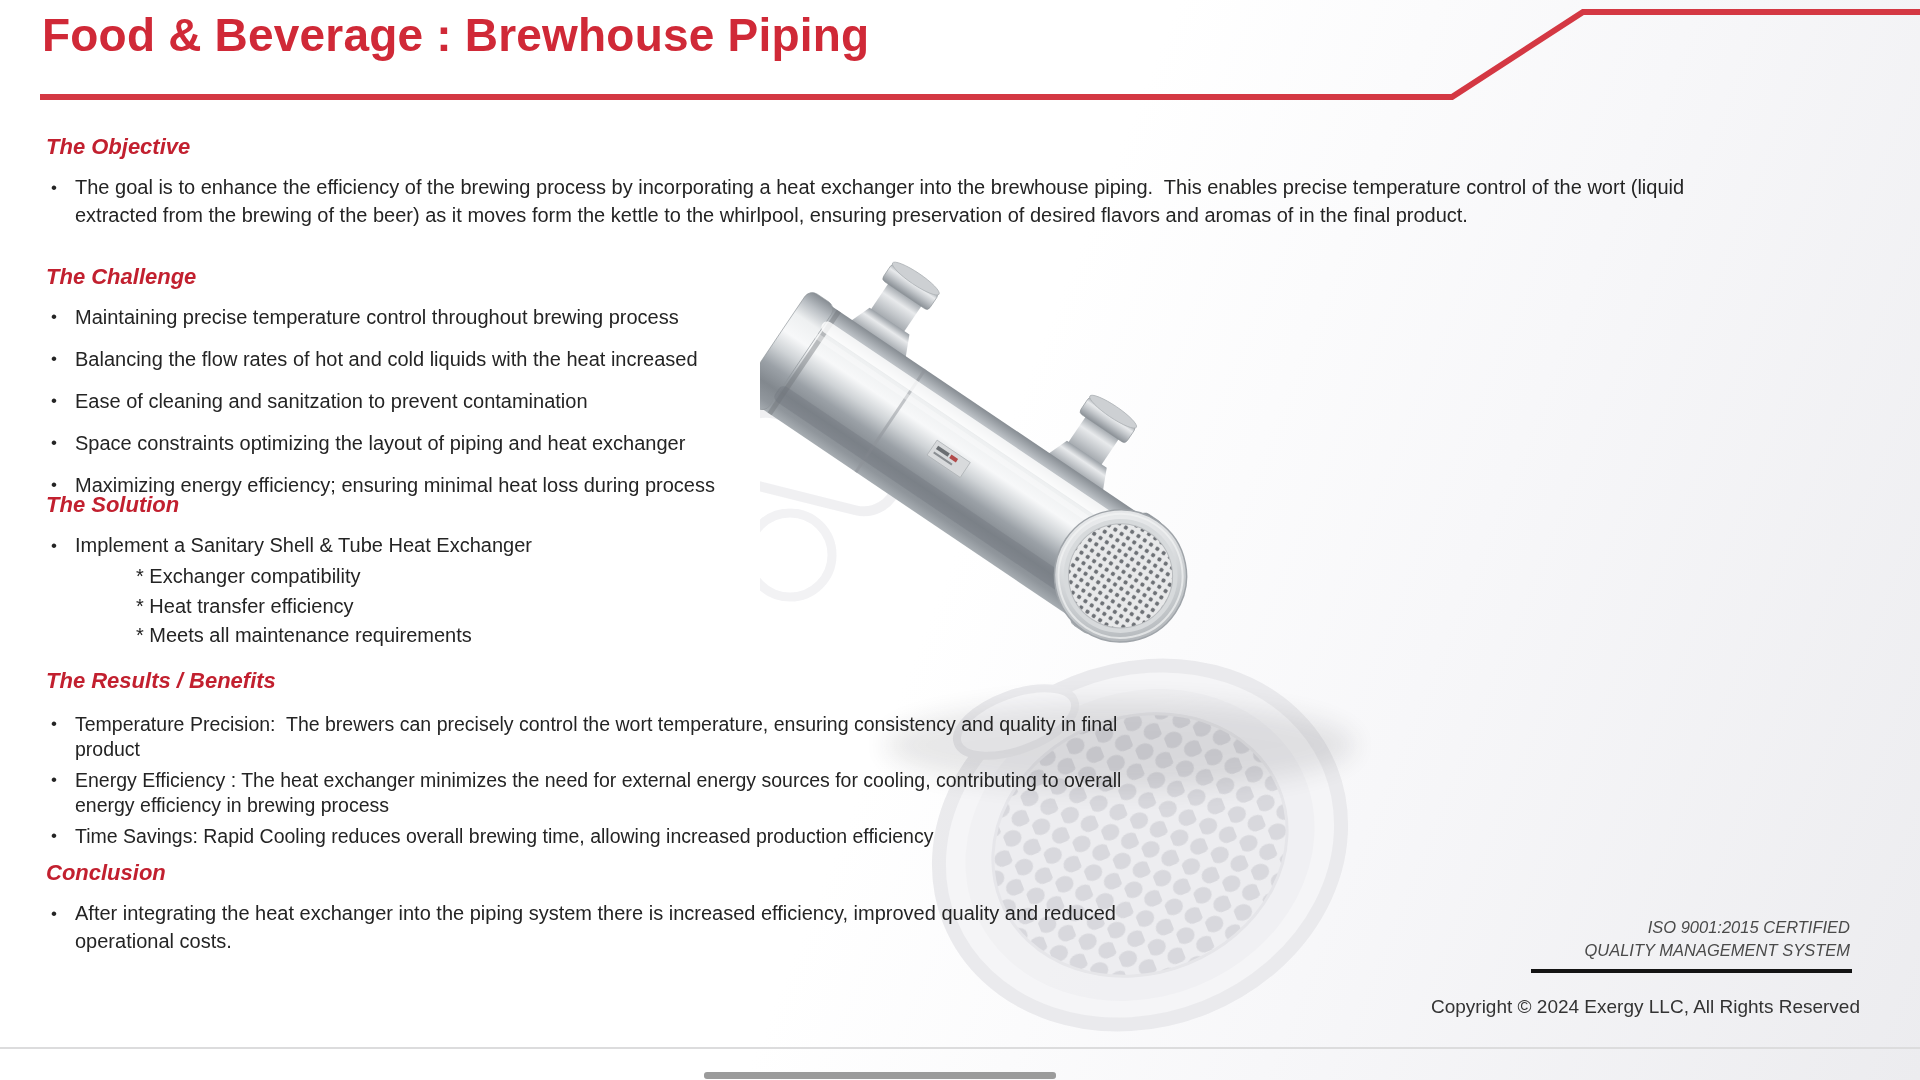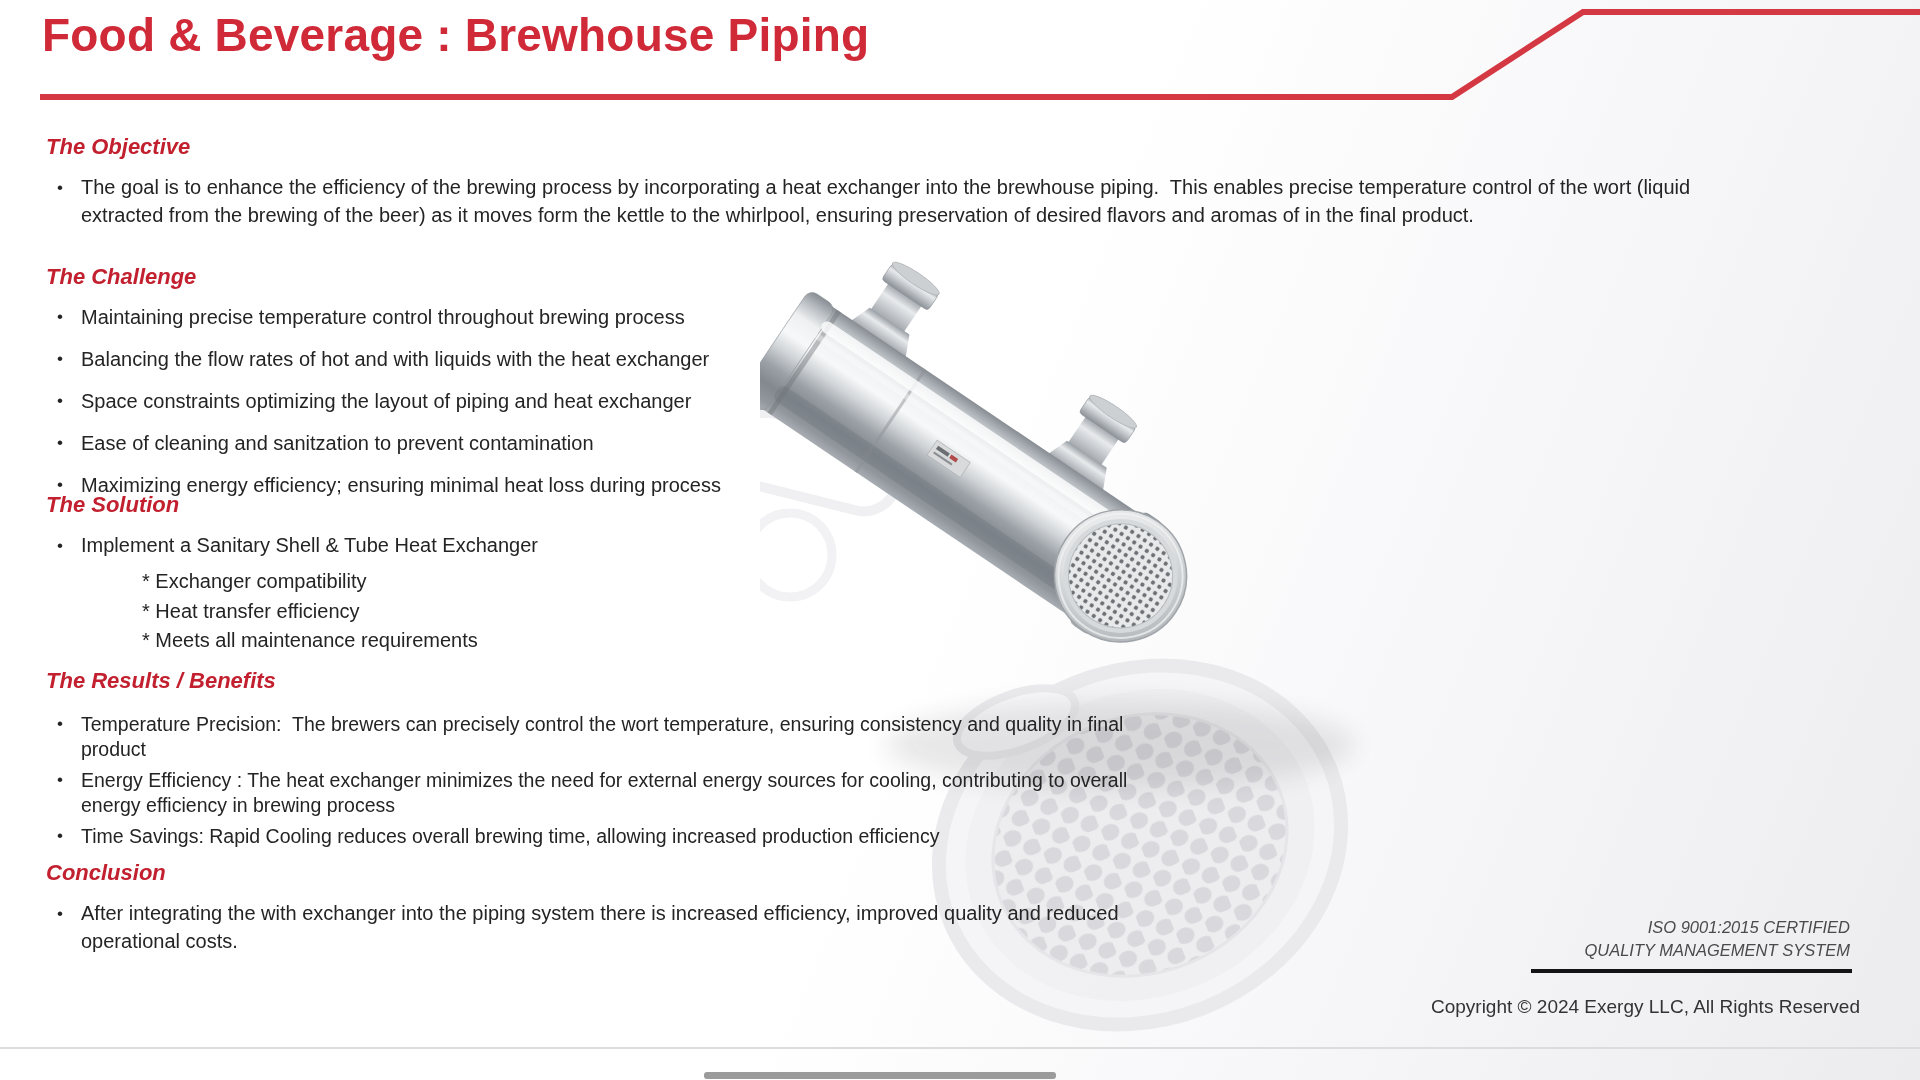--- a/index.html
+++ b/index.html
@@ -14,21 +14,21 @@
   }
   
   .title{
     position:absolute;left:42px;top:8px;
     font-size:46px;font-weight:bold;color:#d02937;letter-spacing:.2px;
   }
   .topline{position:absolute;left:0;top:0;width:1920px;height:140px;pointer-events:none;}
   
   .section{position:absolute;color:#242424;}
   .heading{font-size:22px;font-weight:bold;font-style:italic;color:#c2202f;margin:0 0 14px 0;}
-  ul{margin:8px;padding:0;list-style:none;}
+  ul{margin:2px;padding:0;list-style:none;}
   li.b{position:relative;padding-left:27px;white-space:pre-wrap;font-size:20px;}
   li.b::before{content:"\2022";position:absolute;left:3px;top:0;font-size:17px;color:#242424;}
   #sec-objective{left:46px;top:134px;width:1700px;}
   #sec-objective li.b{line-height:27.5px;}
   #sec-challenge{left:46px;top:264px;width:1200px;}
   #sec-challenge li.b{line-height:26px;margin-bottom:16px;}
   #sec-solution{left:46px;top:492px;width:1200px;}
   #sec-solution li.b{line-height:27px;margin-bottom:3px;}
   #sec-solution ul.sub li{padding-left:88px;line-height:29.5px;font-size:20px;white-space:pre-wrap;}
   #sec-results{left:46px;top:668px;width:1115px;}
@@ -161,23 +161,23 @@
     <div class="heading">The Objective</div>
     <ul>
       <li class="b">The goal is to enhance the efficiency of the brewing process by incorporating a heat exchanger into the brewhouse piping.  This enables precise temperature control of the wort (liquid extracted from the brewing of the beer) as it moves form the kettle to the whirlpool, ensuring preservation of desired flavors and aromas of in the final product.</li>
     </ul>
   </div>
 
   <div class="section" id="sec-challenge">
     <div class="heading">The Challenge</div>
     <ul>
       <li class="b">Maintaining precise temperature control throughout brewing process</li>
-      <li class="b">Balancing the flow rates of hot and with liquids with the heat exchanger</li>
+      <li class="b">Balancing the flow rates of hot and cold liquids with the heat increased</li>
+      <li class="b">Ease of cleaning and sanitzation to prevent contamination</li>
       <li class="b">Space constraints optimizing the layout of piping and heat exchanger</li>
-      <li class="b">Ease of cleaning and sanitzation to prevent contamination</li>
       <li class="b">Maximizing energy efficiency; ensuring minimal heat loss during process</li>
     </ul>
   </div>
 
   <div class="section" id="sec-solution">
     <div class="heading">The Solution</div>
     <ul>
       <li class="b">Implement a Sanitary Shell &amp; Tube Heat Exchanger</li>
     </ul>
     <ul class="sub">
@@ -192,21 +192,21 @@
     <ul>
       <li class="b">Temperature Precision:  The brewers can precisely control the wort temperature, ensuring consistency and quality in final product</li>
       <li class="b">Energy Efficiency : The heat exchanger minimizes the need for external energy sources for cooling, contributing to overall energy efficiency in brewing process</li>
       <li class="b">Time Savings: Rapid Cooling reduces overall brewing time, allowing increased production efficiency</li>
     </ul>
   </div>
 
   <div class="section" id="sec-conclusion">
     <div class="heading">Conclusion</div>
     <ul>
-      <li class="b">After integrating the with exchanger into the piping system there is increased efficiency, improved quality and reduced operational costs.</li>
+      <li class="b">After integrating the heat exchanger into the piping system there is increased efficiency, improved quality and reduced operational costs.</li>
     </ul>
   </div>
 
   <div class="iso">
     <div>ISO 9001:2015 CERTIFIED</div>
     <div>QUALITY MANAGEMENT SYSTEM</div>
   </div>
   <div class="fline"></div>
   <div class="copyright">Copyright © 2024 Exergy LLC, All Rights Reserved</div>
 

